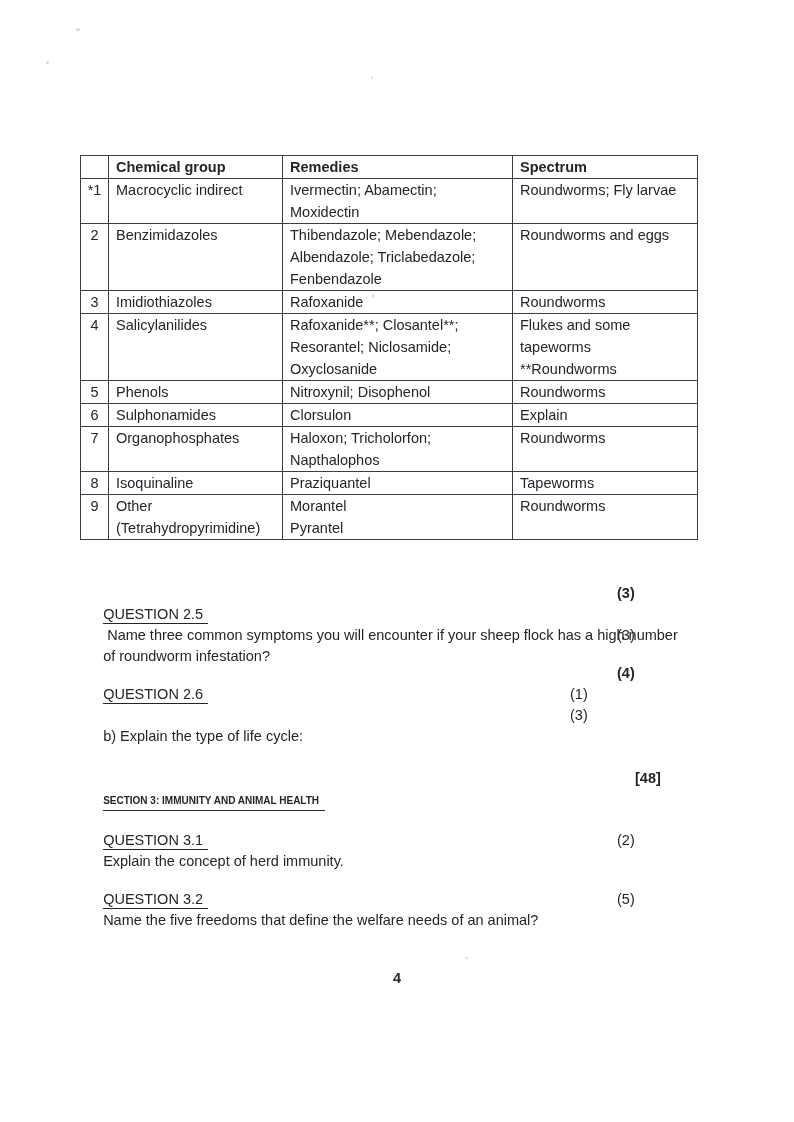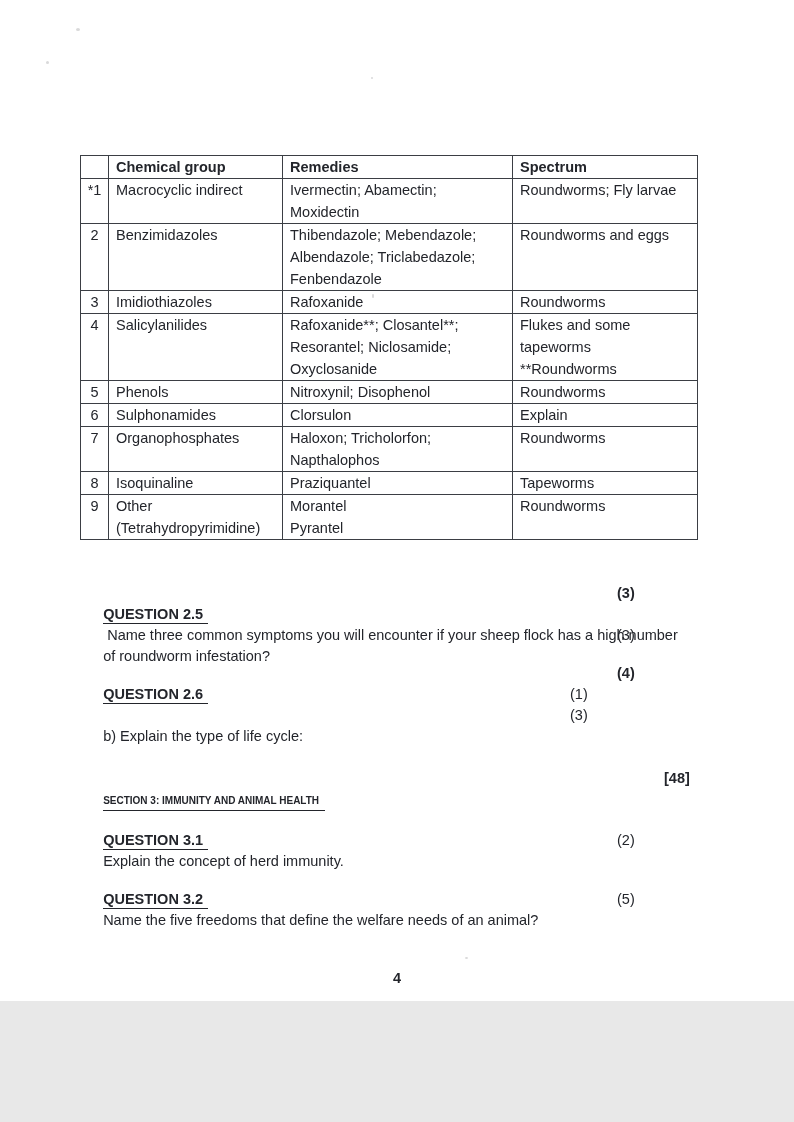--- a/index.html
+++ b/index.html
@@ -1,19 +1,19 @@
 <!DOCTYPE html>
 <html><head>
 <meta charset="utf-8">
 <style>
   html, body { margin: 0; padding: 0; background: #e8e8e8; }
   .page {
     position: relative;
     width: 794px;
-    height: 1001px;
+    height: 1122px;
     margin: 0 auto;
     background: #ffffff;
     overflow: hidden;
     color: #23252b;
     font-family: "Liberation Sans", "DejaVu Sans", sans-serif;
     font-size: 14.5px;
   }
 
   
   .drug-table {
@@ -41,38 +41,38 @@
 
   
   .q-line {
     position: absolute;
     left: 87px;
     width: 660px;
     line-height: 21px;
     white-space: pre-wrap;
   }
   .q-head {
-    font-weight: bold;
+    font-weight: normal;
     border-bottom: 1.6px solid #23252b;
     padding-right: 5px;
     display: inline-block;
     line-height: 18px;
   }
   .sec-head {
     font-weight: bold;
     font-size: 10px;
     border-bottom: 1.6px solid #23252b;
     padding-right: 6px;
     display: inline-block;
     line-height: 19px;
   }
   .mark { position: absolute; top: 0; }
   .mark-far { left: 530px; }
   .mark-near { left: 483px; }
-  .mark-bracket { left: 577px; font-weight: bold; }
+  .mark-bracket { left: 548px; font-weight: bold; }
   .bold { font-weight: bold; }
 
   .page-number {
     position: absolute;
     top: 970px;
     left: 0;
     width: 794px;
     text-align: center;
     font-weight: bold;
     font-size: 14.5px;

